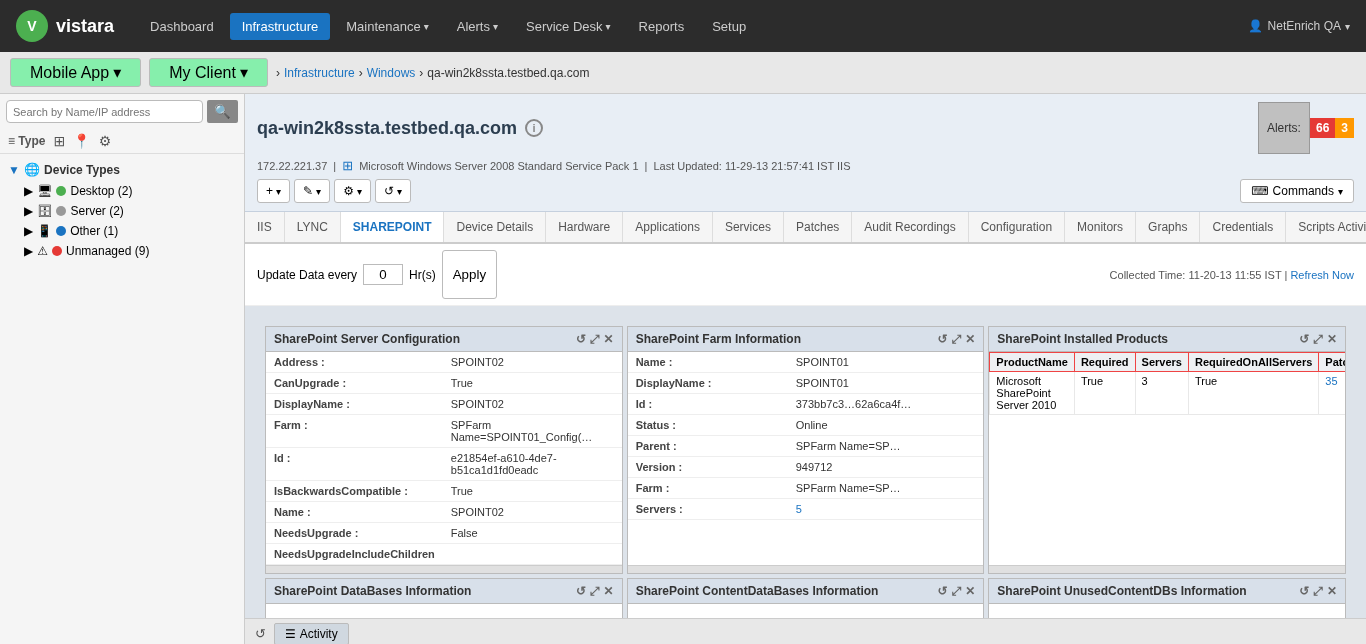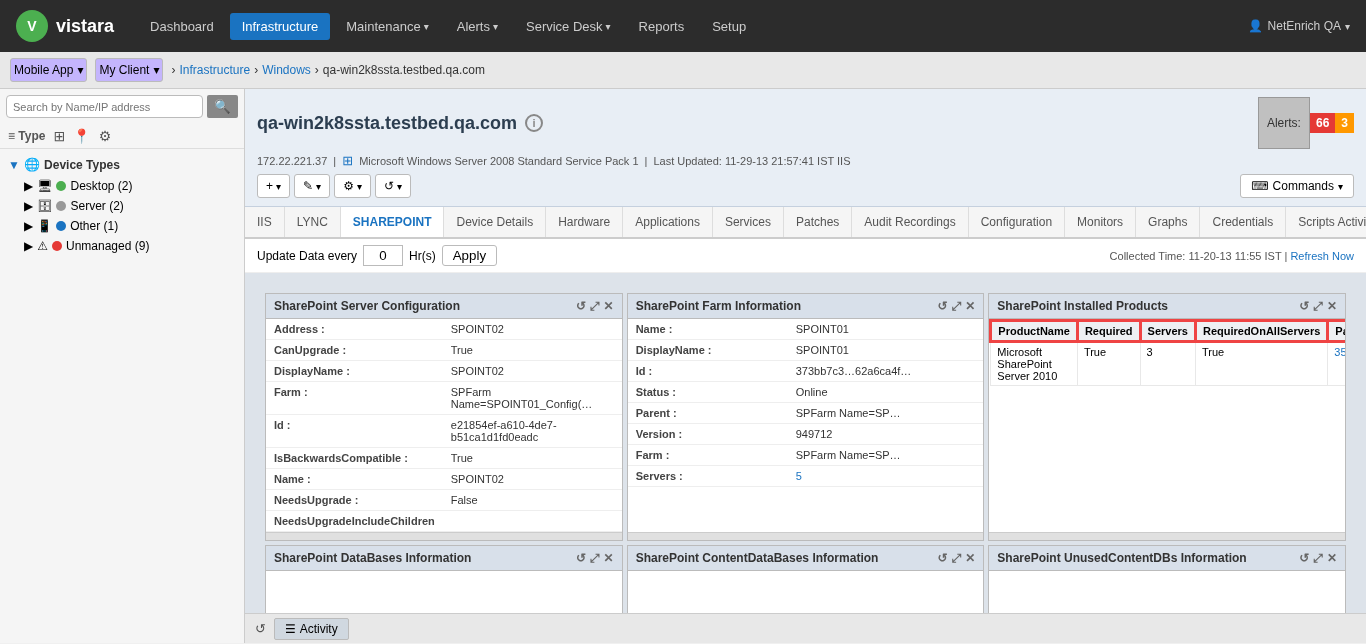--- a/index.html
+++ b/index.html
@@ -58,24 +58,24 @@
     .second-row {
       background: #e8e8e8;
       border-bottom: 1px solid #ccc;
       padding: 6px 10px;
       display: flex;
       align-items: center;
       gap: 8px;
     }
     .select-box {
       border: 1px solid #bbb;
-      background: #c4b5fd;
-      padding: 4px 3px;
+      background: #86efac;
+      padding: 4px 19px;
       border-radius: 3px;
-      font-size: 12px;
+      font-size: 16px;
       cursor: pointer;
       display: flex; align-items: center; gap: 4px;
     }
     .breadcrumb {
       display: flex; align-items: center; gap: 4px;
       font-size: 12px; color: #666;
     }
     .breadcrumb a { color: #1a73c1; text-decoration: none; }
     .breadcrumb span { color: #333; }
 
@@ -288,21 +288,21 @@
     .update-left { display: flex; align-items: center; gap: 6px; }
     .update-input {
       width: 40px;
       border: 1px solid #bbb;
       padding: 2px 4px;
       text-align: center;
     }
     .apply-btn {
       background: white;
       border: 1px solid #bbb;
-      padding: 2px 10px;
+      padding: 16px 10px;
       cursor: pointer;
       border-radius: 3px;
       text-align: right;
     }
     .collected-time {
       font-size: 11px;
       color: #555;
     }
     .refresh-link { color: #1a73c1; cursor: pointer; text-decoration: none; }
 
@@ -350,21 +350,21 @@
       flex: 1;
       overflow: auto;
       font-size: 11px;
     }
     .widget-table {
       width: 100%;
       border-collapse: collapse;
     }
     .widget-table th {
       background: #eef0f3;
-      border: 3px solid #ef4444;
+      border: 1px solid #ef4444;
       padding: 3px 6px;
       text-align: left;
       font-size: 11px;
       font-weight: bold;
       white-space: nowrap;
     }
     .widget-table td {
       border: 1px solid #e8e8e8;
       padding: 3px 6px;
       vertical-align: top;

